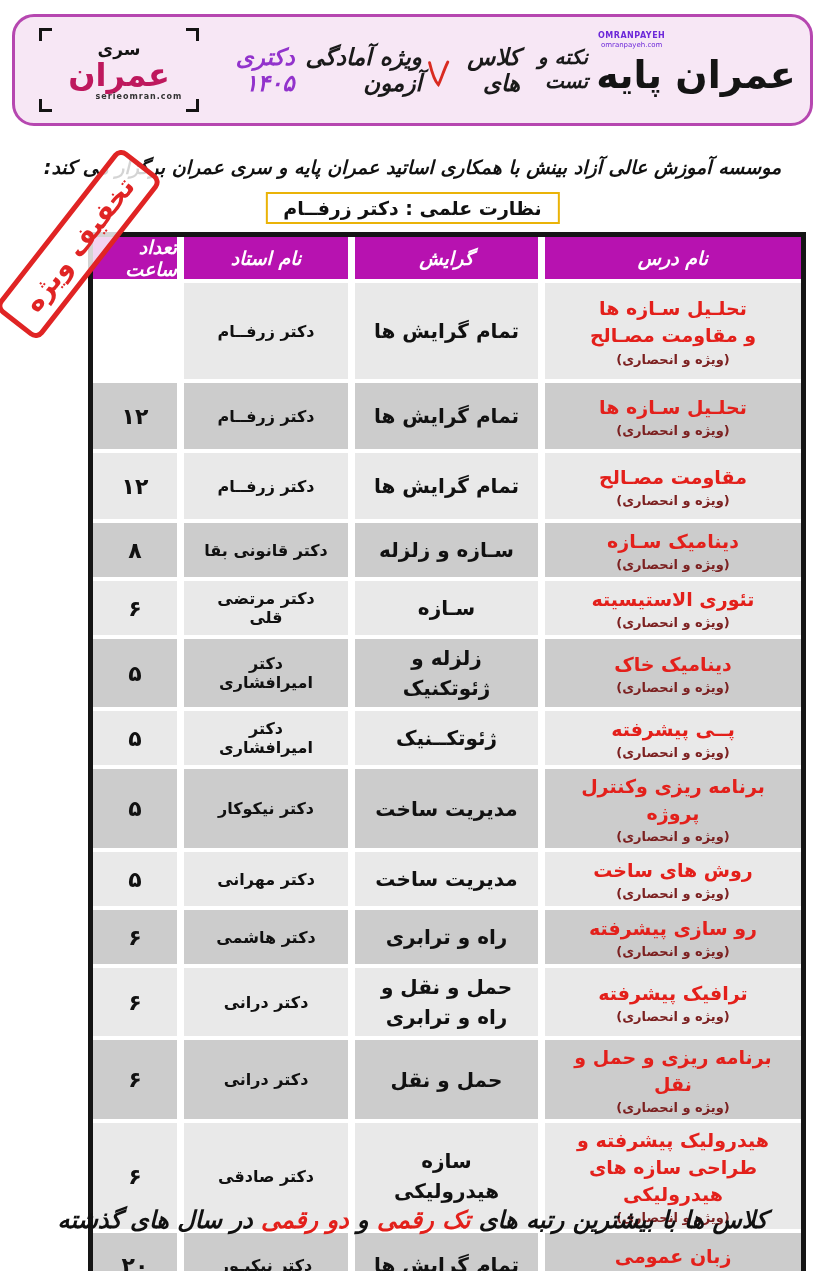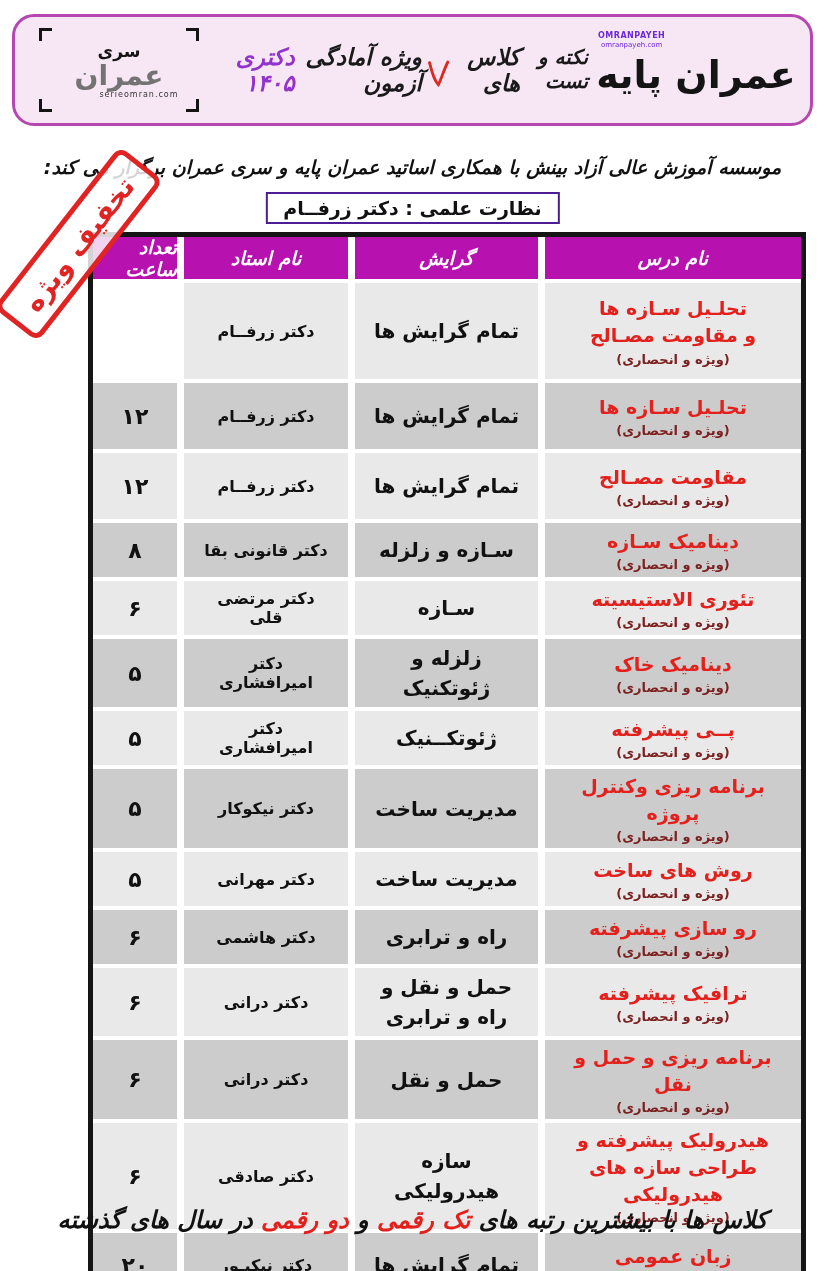--- a/index.html
+++ b/index.html
@@ -25,36 +25,36 @@
   .logo-right .caption .c2 { font-size:7px; }
 
   .banner-center { flex:1; display:flex; flex-direction:row; align-items:center; justify-content:center; }
   .tag-top { font-size:20px; font-weight:bold; font-style:italic; color:#1a1a1a; margin-bottom:2px; }
   .tag-main { display:flex; align-items:center; gap:5px; font-size:23px; font-weight:bold; font-style:italic; color:#1a1a1a; }
   .tag-highlight { color:#9233cc; }
   .check-icon { width:34px; height:40px; margin-top:8px; }
 
   .logo-left { position:relative; width:180px; height:96px; display:flex; flex-direction:column; align-items:center; justify-content:center; }
   .logo-left .l-top { font-size:17px; font-weight:900; color:#141414; }
-  .logo-left .l-main { font-size:28px; font-weight:900; color:#737373; letter-spacing:-2px; line-height:1.05;text-align:right; }
-  .logo-left .l-site { font-size:8px; font-weight:normal; color:#333; letter-spacing:1px;padding-left:40px; }
+  .logo-left .l-main { font-size:32px; font-weight:900; color:#be185d; letter-spacing:-2px; line-height:1.05;text-align:right; }
+  .logo-left .l-site { font-size:8px; font-weight:bold; color:#333; letter-spacing:1px;padding-left:40px; }
   .cm { position:absolute; width:13px; height:13px; }
   .cm-tl { top:6px; right:10px; border-top:3px solid #141414; border-right:3px solid #141414; }
   .cm-tr { top:6px; left:10px; border-top:3px solid #141414; border-left:3px solid #141414; }
   .cm-bl { bottom:6px; right:10px; border-bottom:3px solid #141414; border-right:3px solid #141414; }
   .cm-br { bottom:6px; left:10px; border-bottom:3px solid #141414; border-left:3px solid #141414; }
 
   
   .organizer {
     position:absolute; top:156px; left:0; width:100%;
     text-align:center; font-size:19px; font-weight:bold; font-style:italic; color:#111;
   }
   .supervision {
     position:absolute; top:192px; left:50%; transform:translateX(-50%);
-    border:2px solid #4c1d95; background:#fff; padding:3px 16px;
+    border:2px solid #eab308; background:#fff; padding:3px 16px;
     font-size:19px; font-weight:bold; color:#111; white-space:nowrap;
   }
 
   
   .stamp {
     position:absolute; left:-24px; top:216px; width:205px; height:56px;
     transform:rotate(-52deg);
     border:5px solid #e02424; border-radius:10px;
     display:flex; align-items:center; justify-content:center;
     color:#e02424; font-size:27px; font-weight:bold;

